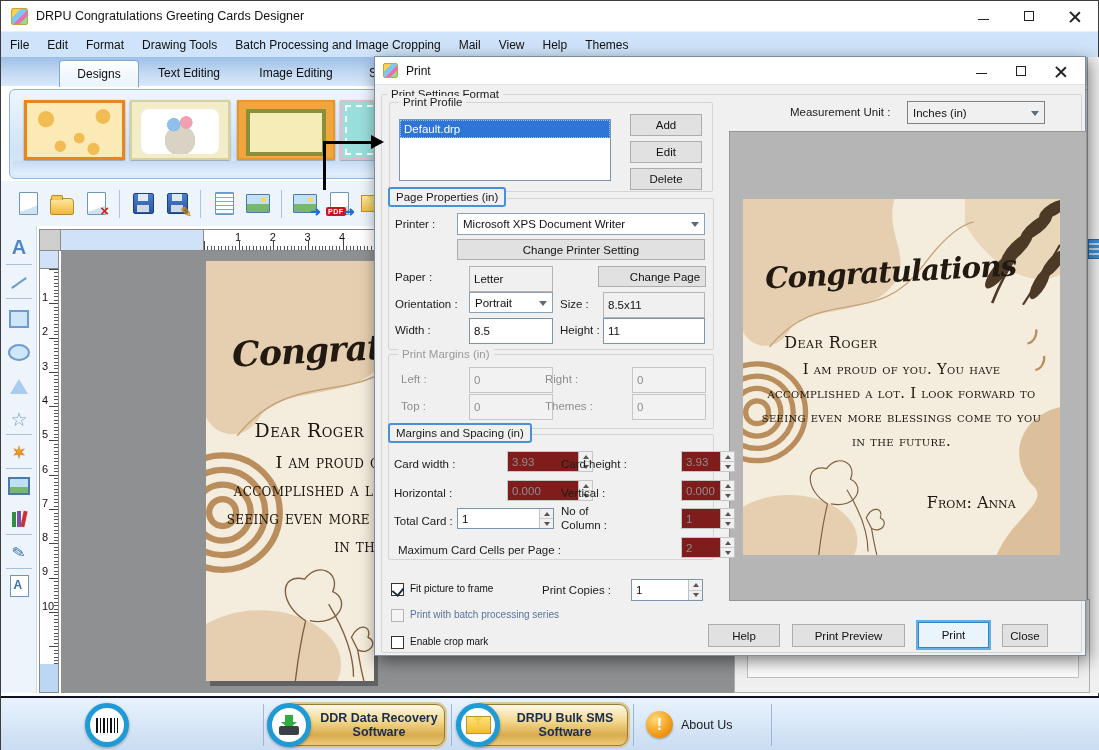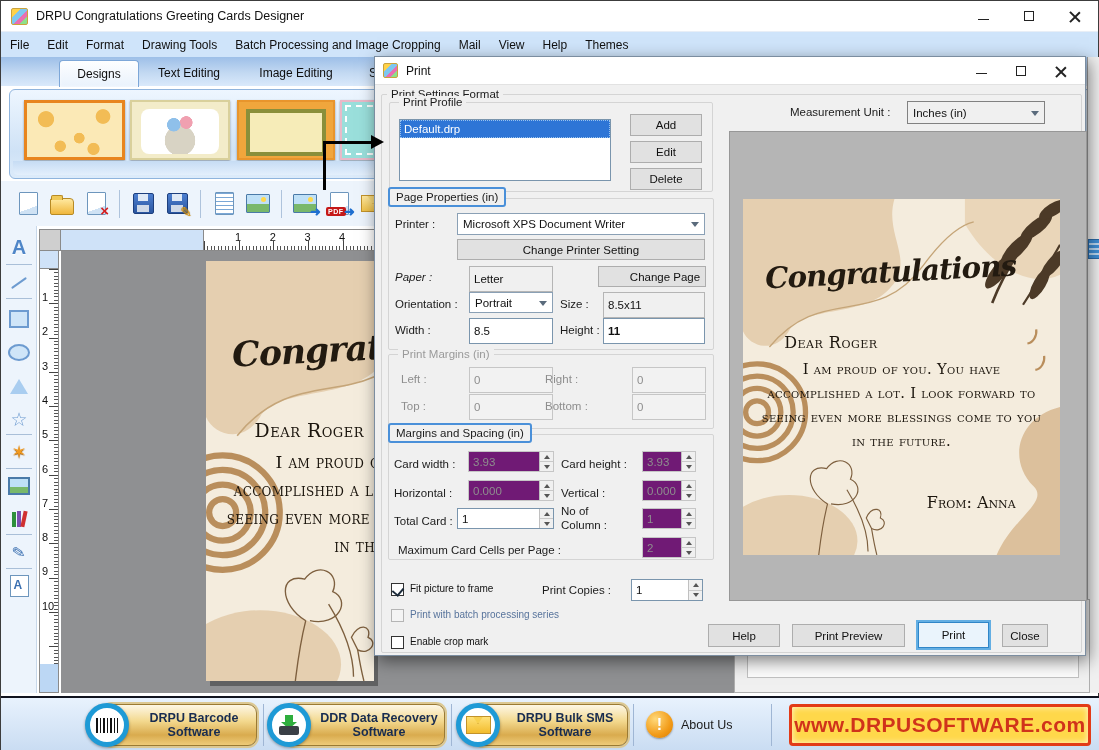--- a/index.html
+++ b/index.html
@@ -162,21 +162,21 @@
   .combo.gray{background:#f0f0f0;border-color:#818181;}
   .combo .chev{position:absolute;right:5px;top:50%;margin-top:-2px;width:0;height:0;border-left:4px solid transparent;border-right:4px solid transparent;border-top:5px solid #5a6b7c;}
   .btn{position:absolute;box-sizing:border-box;background:#e1e1e1;border:1px solid #adadad;font-size:11.5px;color:#111;
        display:flex;align-items:center;justify-content:center;}
   .btn.focused{border:1px solid #2f86c8;box-shadow:0 0 0 2px #63aee3;background:#eaf4fc;}
   .listbox{position:absolute;background:#fff;border:1px solid #7a95ad;box-sizing:border-box;}
   .listrow{height:16px;background:#2e75d6;color:#fff;font-size:11.5px;display:flex;align-items:center;padding:0 3px;border:1px dotted #98c2ee;}
 
   .spin{position:absolute;box-sizing:border-box;border:1px solid #7a95ad;background:#fff;display:flex;}
   .spin .val{flex:1;font-size:11.5px;color:#111;display:flex;align-items:center;padding:0 4px;}
-  .spin.dis{border-color:#c6c6c6;background:#701a75;}
+  .spin.dis{border-color:#c6c6c6;background:#7f1d1d;margin-left:39px;}
   .spin.dis .val{color:#8e8e8e;}
   .spin .arrows{width:13px;display:flex;flex-direction:column;border-left:1px solid #c0c0c0;}
   .spin .arrows i{flex:1;background:#f0f0f0;display:flex;align-items:center;justify-content:center;}
   .spin .arrows i:first-child{border-bottom:1px solid #c9c9c9;}
   .spin .arrows i:before{content:"";width:0;height:0;border-left:3px solid transparent;border-right:3px solid transparent;}
   .spin .arrows i.up:before{border-bottom:4px solid #555;}
   .spin .arrows i.dn:before{border-top:4px solid #555;}
 
   .chk{position:absolute;width:13px;height:13px;background:#fff;border:1px solid #333;box-sizing:border-box;}
   .chk.checked:before{content:"";position:absolute;left:2px;top:1px;width:6px;height:9px;border:solid #1a2a3a;border-width:0 2px 2px 0;transform:rotate(40deg) scaleY(.9);}
@@ -524,44 +524,44 @@
     </div>
 
     <div class="grp" style="left:13px;top:141px;width:324px;height:150px;"></div>
     <span class="grp-label hl-label" style="left:13px;top:130px;">Page Properties (in)</span>
     <span class="lbl" style="left:20px;top:161px;">Printer :</span>
     <div class="combo" style="left:82px;top:156px;width:248px;height:22px;">
       <span>Microsoft XPS Document Writer</span>
       <span class="chev"></span>
     </div>
     <div class="btn" style="left:82px;top:182px;width:248px;height:21px;">Change Printer Setting</div>
-    <span class="lbl" style="left:20px;top:214px;font-style:italic;">Paper :</span>
+    <span class="lbl" style="left:20px;top:214px;">Paper :</span>
     <div class="fld ro" style="left:94px;top:209px;width:84px;height:21px;">Letter</div>
     <div class="btn" style="left:223px;top:209px;width:108px;height:21px;padding-left:26px;">Change Page</div>
     <span class="lbl" style="left:20px;top:241px;">Orientation :</span>
     <div class="combo" style="left:94px;top:235px;width:84px;height:21px;">
       <span>Portrait</span>
       <span class="chev"></span>
     </div>
     <span class="lbl" style="left:185px;top:241px;">Size :</span>
     <div class="fld ro" style="left:228px;top:235px;width:102px;height:21px;">8.5x11</div>
     <span class="lbl" style="left:20px;top:267px;">Width :</span>
     <div class="fld" style="left:94px;top:261px;width:84px;height:21px;">8.5</div>
     <span class="lbl" style="left:185px;top:267px;">Height :</span>
-    <div class="fld" style="left:228px;top:261px;width:102px;height:20px;font-weight:bold;">11</div>
+    <div class="fld" style="left:228px;top:261px;width:102px;height:20px;">11</div>
 
     <div class="grp" style="left:13px;top:297px;width:324px;height:73px;"></div>
     <span class="grp-label dis" style="left:23px;top:291px;">Print Margins (in)</span>
     <span class="lbl dis" style="left:26px;top:316px;">Left :</span>
     <div class="fld dis" style="left:94px;top:310px;width:84px;height:20px;">0</div>
     <span class="lbl dis" style="left:170px;top:316px;">Right :</span>
     <div class="fld dis" style="left:257px;top:310px;width:74px;height:20px;">0</div>
     <span class="lbl dis" style="left:26px;top:343px;">Top :</span>
     <div class="fld dis" style="left:94px;top:337px;width:84px;height:20px;">0</div>
-    <span class="lbl dis" style="left:170px;top:343px;">Bottom :</span>
+    <span class="lbl dis" style="left:170px;top:343px;">Themes :</span>
     <div class="fld dis" style="left:257px;top:337px;width:74px;height:20px;">0</div>
 
     <div class="grp" style="left:13px;top:377px;width:324px;height:124px;"></div>
     <span class="grp-label hl-label" style="left:13px;top:366px;">Margins and Spacing (in)</span>
     <span class="lbl" style="left:19px;top:401px;">Card width :</span>
     <div class="spin dis" style="left:93px;top:394px;width:86px;height:21px;">
       <span class="val">3.93</span>
         <span class="arrows">
           <i class="up"></i>
           <i class="dn"></i>
@@ -635,21 +635,20 @@
     <div class="btn" style="left:417px;top:567px;width:113px;height:23px;">Print Preview</div>
     <div class="btn focused" style="left:543px;top:565px;width:71px;height:26px;">Print</div>
     <div class="btn" style="left:627px;top:567px;width:46px;height:23px;">Close</div>
   </div>
 
   <div class="abs footer">
     <div class="product" style="left:84px;width:172px;">
       <span class="ring">
           <span class="g-barcode"></span>
         </span>
-      <span class="gold">DRPU Barcode Software</span>
     </div>
     <div class="f-sep" style="left:262px;"></div>
     <div class="product" style="left:266px;width:178px;">
       <span class="ring">
           <span class="g-drive">
             <span class="arr"></span>
             <span class="box"></span>
           </span>
         </span>
       <span class="gold">DDR Data Recovery Software</span>
@@ -660,16 +659,15 @@
           <span class="g-env"></span>
         </span>
       <span class="gold">DRPU Bulk SMS Software</span>
     </div>
     <div class="f-sep" style="left:632px;"></div>
     <div class="about" style="left:645px;top:13px;">
       <span class="about-icon">!</span>
       <span class="about-label">About Us</span>
     </div>
     <div class="f-sep" style="left:770px;"></div>
-    <div class="website">www.DRPUSOFTWARE.com</div>
   </div>
 
 </div>
 
 </body></html>

